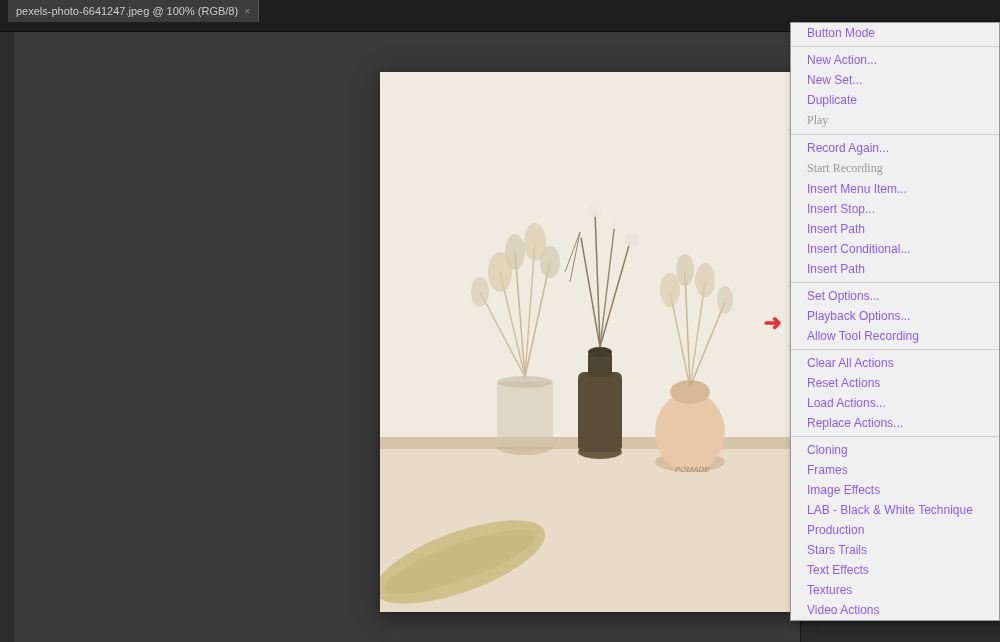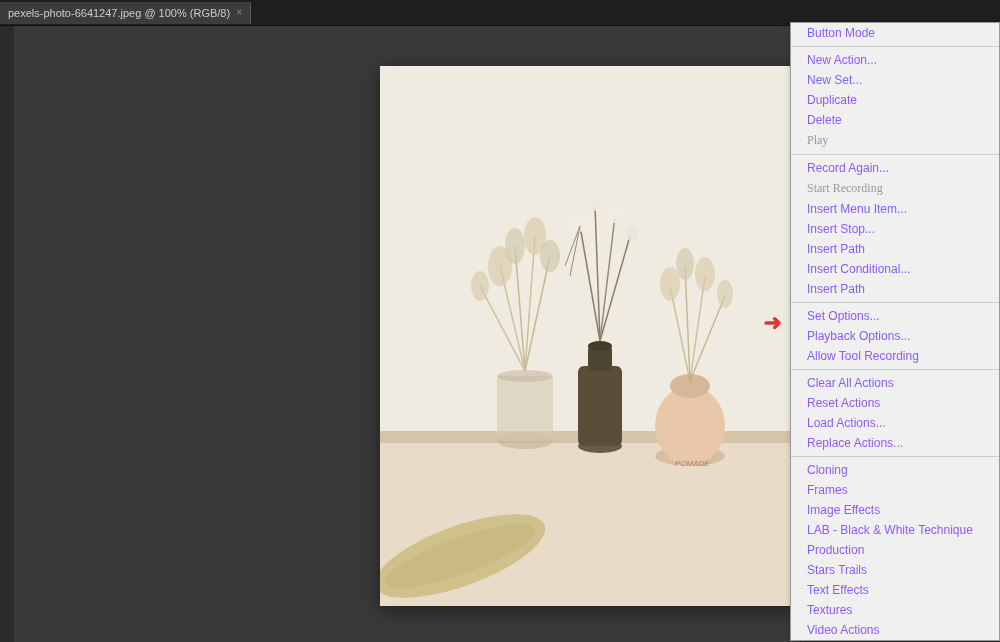--- a/index.html
+++ b/index.html
@@ -9,25 +9,24 @@
       background: #2b2b2b;
       font-family: 'Arial', sans-serif;
       font-size: 12px;
       color: #ccc;
       overflow: hidden;
       position: relative;
     }
 
     
     .title-bar {
-      height: 26px;
+      height: 32px;
       background: #1e1e1e;
       display: flex;
-      align-items: center;
-      padding: 0 0;
+      padding: 0 8px;
       border-bottom: 1px solid #111;
     }
     .title-bar-tab {
       display: flex;
       align-items: center;
       background: #3c3c3c;
       padding: 2px 8px;
       font-size: 11px;
       color: #ccc;
       border-right: 1px solid #555;
@@ -498,21 +497,20 @@
 
   </div>
 </div>
 
 <div class="context-menu" id="contextMenu">
 <div class="menu-item">Button Mode</div>
     <div class="menu-separator"></div>
     <div class="menu-item">New Action...</div>
     <div class="menu-item">New Set...</div>
     <div class="menu-item">Duplicate</div>
-    <div class="menu-item">Delete</div>
     <div class="menu-item disabled">Play</div>
     <div class="menu-separator"></div>
     <div class="menu-item">Record Again...</div>
     <div class="menu-item disabled">Start Recording</div>
     <div class="menu-item">Insert Menu Item...</div>
     <div class="menu-item">Insert Stop...</div>
     <div class="menu-item">Insert Path</div>
     <div class="menu-item">Insert Conditional...</div>
     <div class="menu-item">Insert Path</div>
     <div class="menu-separator"></div>

